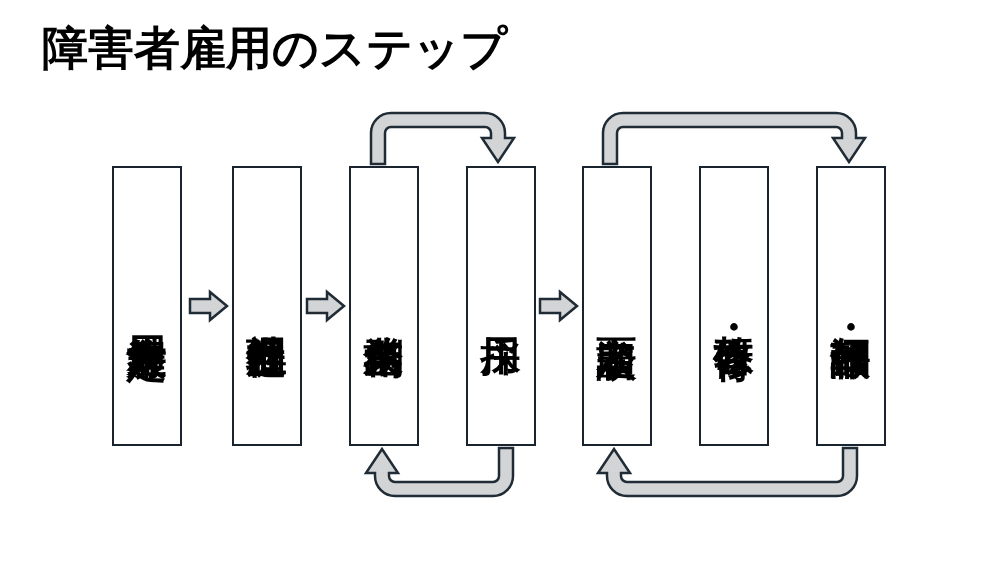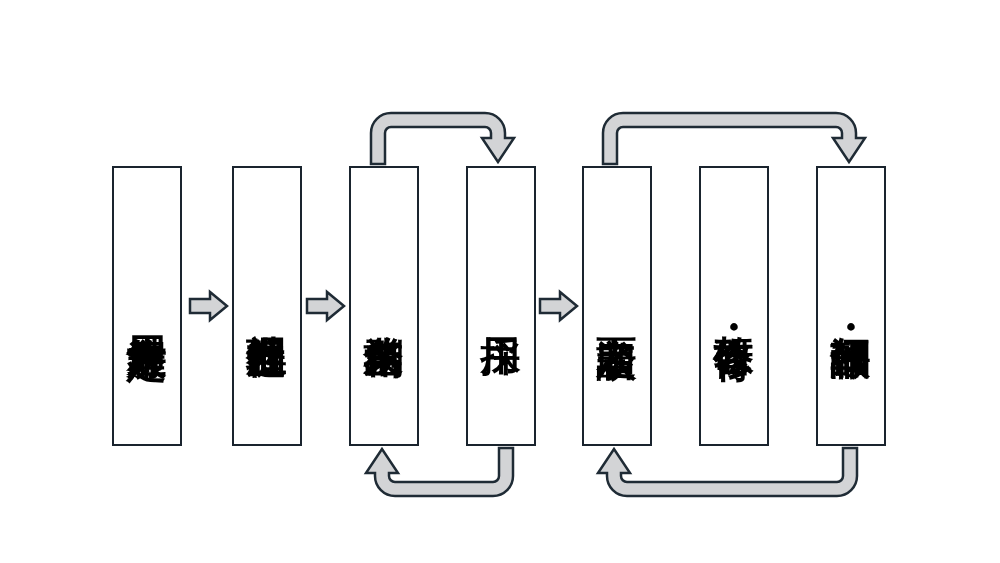--- a/index.html
+++ b/index.html
@@ -67,20 +67,21 @@
   .pos-4 { left: 466px; }
   .pos-5 { left: 582px; }
   .pos-6 { left: 699px; }
   .pos-7 { left: 816px; }
 </style>
 </head>
 <body>
 
 <div class="slide">
 
+  <h1 class="title">障害者雇用のステップ</h1>
 
   <svg class="arrows-layer" viewBox="0 0 1000 563" xmlns="http://www.w3.org/2000/svg">
 
     <path class="flow-arrow" transform="translate(208,306)" d="M-18,-7 L2,-7 L2,-14 L19,0 L2,14 L2,7 L-18,7 Z"></path>
     <path class="flow-arrow" transform="translate(325,306)" d="M-18,-7 L2,-7 L2,-14 L19,0 L2,14 L2,7 L-18,7 Z"></path>
     <path class="flow-arrow" transform="translate(558,306)" d="M-18,-7 L2,-7 L2,-14 L19,0 L2,14 L2,7 L-18,7 Z"></path>
 
     <path class="loop-arrow" d="M 371,164 L 371,133 A 20,20 0 0 1 391,113 L 485,113 A 20,20 0 0 1 505,133 L 505,138 L 514,138 L 498,162 L 482,138 L 491,138 L 491,133 A 6,6 0 0 0 485,127 L 391,127 A 6,6 0 0 0 385,133 L 385,164 Z"></path>
 
     <path class="loop-arrow" d="M 513,448 L 513,476 A 20,20 0 0 1 493,496 L 395,496 A 20,20 0 0 1 375,476 L 375,473 L 366,473 L 382,449 L 398,473 L 389,473 L 389,476 A 6,6 0 0 0 395,482 L 493,482 A 6,6 0 0 0 499,476 L 499,448 Z"></path>

